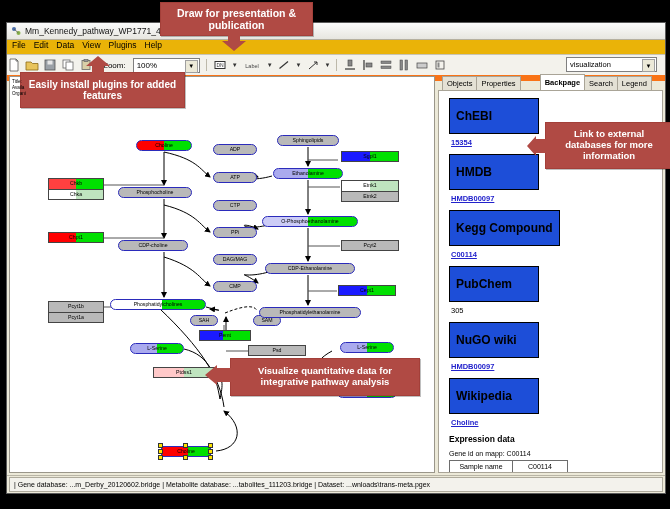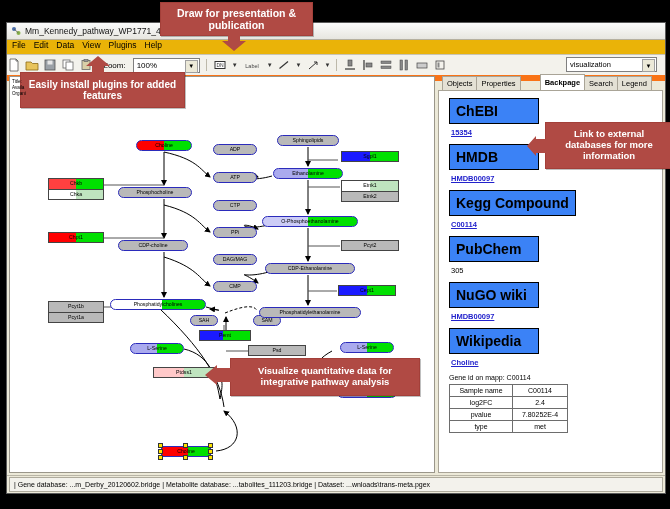--- a/index.html
+++ b/index.html
@@ -43,22 +43,22 @@
   .canvaswrap{position:relative;width:424px;background:#fff;border:1px solid #9a968a;margin:2px 0 2px 2px;overflow:hidden;}
   .sideinfo{position:absolute;left:2px;top:2px;font-size:4.6px;line-height:6px;color:#000;z-index:2;}
 
   .rightpanel{position:relative;flex:1;margin:2px 2px 2px 3px;display:flex;flex-direction:column;}
   .tabrow{display:flex;align-items:flex-end;height:14px;gap:0px;padding-left:4px;}
   .tab{font-size:7.5px;padding:2px 4px 2px 4px;background:#e4e1d5;border:1px solid #a9a497;
        border-bottom:none;color:#000;margin-right:-1px;}
   .tab.active{background:#fff;font-weight:bold;padding-top:3px;padding-bottom:3px;margin-left:20px;}
   .backpage{flex:1;background:#fff;border:1px solid #a9a497;overflow:hidden;position:relative;padding:7px 0 0 10px;}
 
-  .dbhead{display:inline-block;min-width:76px;border:1px solid #000;background:#3b82f6;
-          font-size:14px;font-weight:bold;padding:4px 6px;margin-bottom:2px;color:#000;}
+  .dbhead{display:inline-block;min-width:76px;border:1px solid #000;background:#1d4ed8;
+          font-size:12px;font-weight:bold;padding:10px 6px;margin-bottom:2px;color:#000;}
   .dblink{font-size:7.5px;color:#2222cc;text-decoration:underline;display:block;margin:2px 0 7px 2px;font-weight:bold;}
   .dbval{font-size:7.5px;color:#000;display:block;margin:2px 0 7px 2px;}
   .exprhead{font-size:8.5px;font-weight:bold;color:#000;margin:3px 0 6px 0;}
   .geneid{font-size:7px;color:#000;margin-bottom:3px;}
   table.expr{border-collapse:collapse;}
   table.expr td{border:1px solid #6d6d6d;font-size:7px;padding:2px 5px;text-align:center;color:#000;background:#fff;}
   table.expr td.k{min-width:52px;}
   table.expr td.v{min-width:44px;}
 
   
@@ -420,20 +420,21 @@
           </div>
           <div>
             <div class="dbhead">NuGO wiki</div>
             <a class="dblink" href="#">HMDB00097</a>
           </div>
           <div>
             <div class="dbhead">Wikipedia</div>
             <a class="dblink" href="#">Choline</a>
           </div>
 
+          <div class="exprhead">Expression data</div>
           <div class="geneid">Gene id on mapp: C00114</div>
           <table class="expr">
             <tbody>
                 <tr>
               <td class="k">Sample name</td>
               <td class="v">C00114</td>
             </tr>
             <tr>
               <td class="k">log2FC</td>
               <td class="v">2.4</td>

